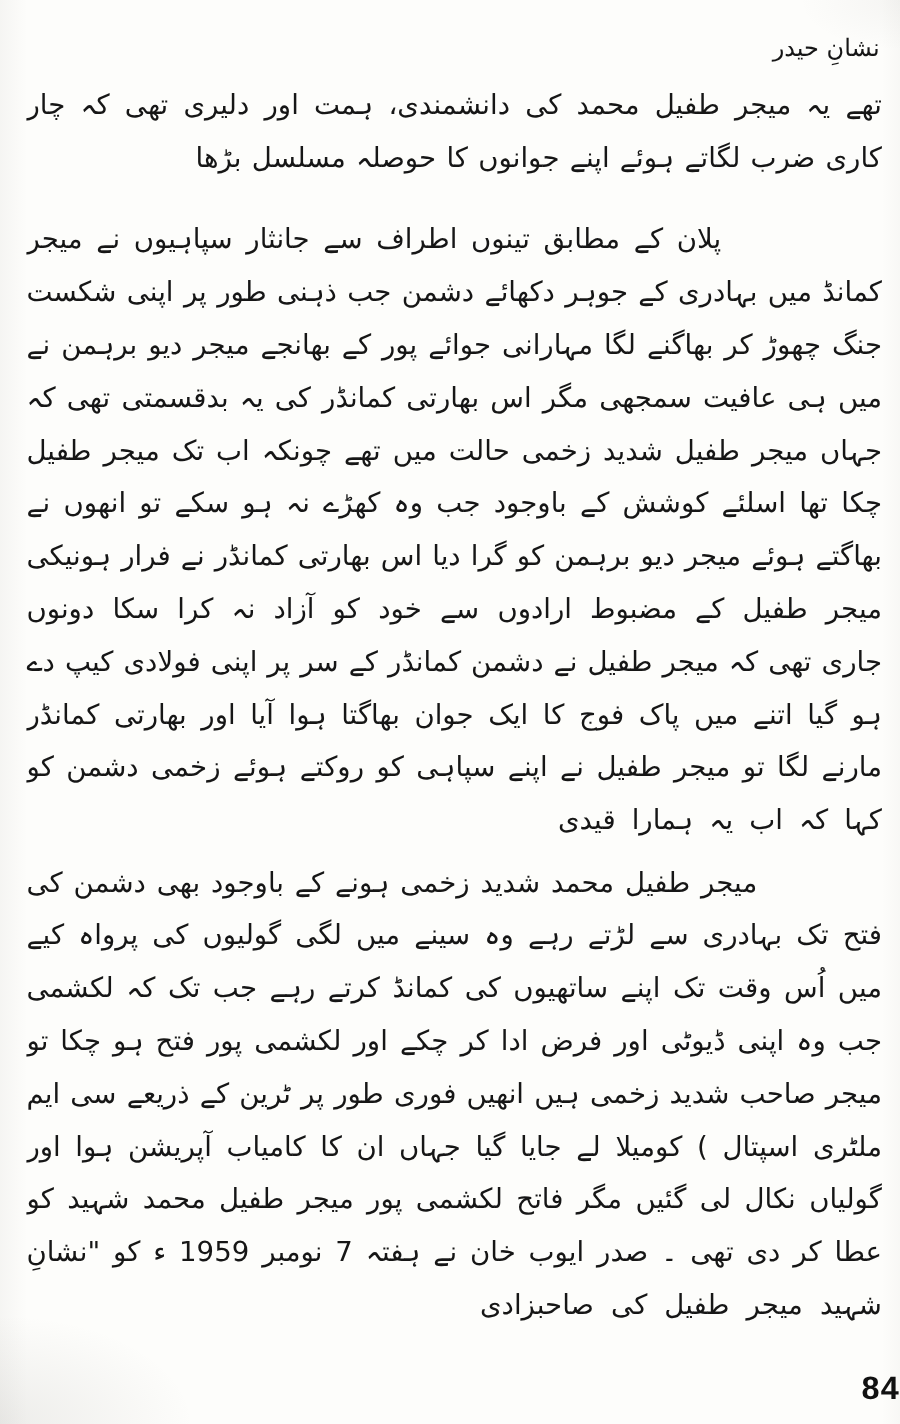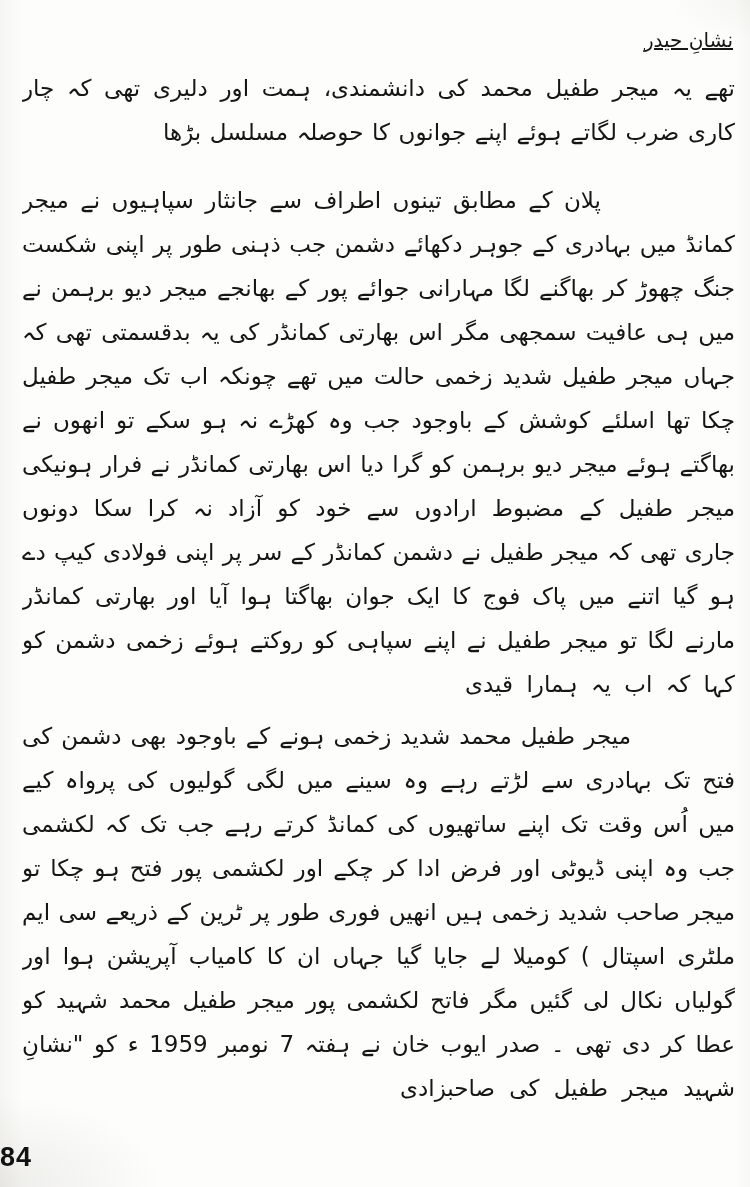--- a/index.html
+++ b/index.html
@@ -19,21 +19,21 @@
     background:
       radial-gradient(230px 130px at 0% 100%, rgba(95,90,84,0.10), transparent 70%),
       radial-gradient(120px 60px at 100% 0%, rgba(95,90,84,0.05), transparent 70%),
       linear-gradient(to right, rgba(120,115,108,0.06), transparent 3%),
       linear-gradient(to left, rgba(120,115,108,0.04), transparent 2%);
     pointer-events:none;
   }
   .running-header{
     position:absolute;top:24px;right:17px;
     direction:rtl;unicode-bidi:plaintext;
-    font-size:20px;line-height:32px;text-decoration:underline;
+    font-size:20px;line-height:32px;
   }
   .body-text{
     position:absolute;top:66px;right:15px;left:22px;
     direction:rtl;
   }
   .para{margin:0;padding:0;}
   .para.p2{margin-top:24px;}
   .para.p3{margin-top:8px;}
   .tline{
     font-size:23px;
@@ -45,21 +45,21 @@
   }
   
   .indent-deep{padding-right:134px;}
   .indent-mid{padding-right:104px;}
   
   .end-141{padding-left:141px;}
   .end-443{padding-left:443px;}
   .end-378{padding-left:378px;}
   .page-number{
     position:absolute;top:1142px;left:0;right:0;
-    text-align:left;
+    text-align:right;
     font-family:"Liberation Sans",sans-serif;
     font-weight:bold;font-size:27px;letter-spacing:1px;
     color:#111;
   }
 </style>
 </head>
 <body>
 
 <div class="page">
 

